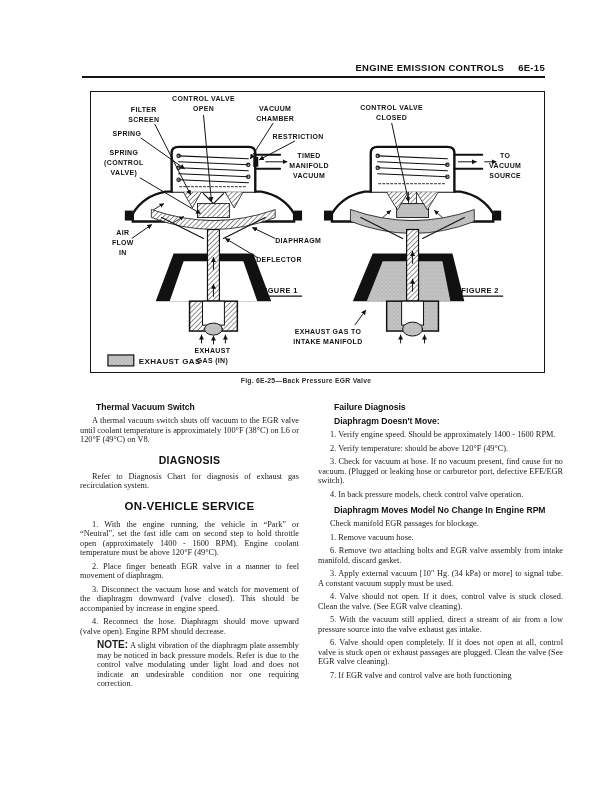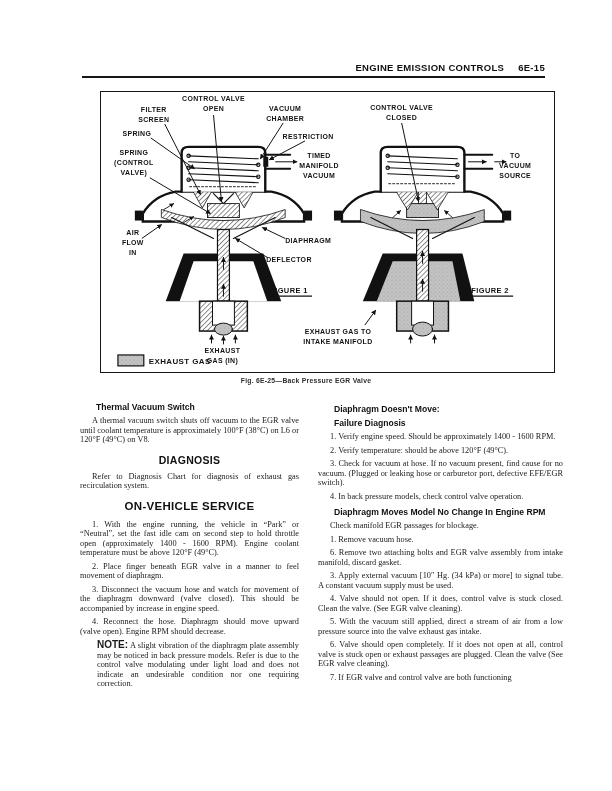--- a/index.html
+++ b/index.html
@@ -9,21 +9,21 @@
     box-shadow:0 0 4px rgba(0,0,0,.25);
   }
   .hdr{
     position:absolute;top:62px;right:67px;
     font-family:"Liberation Sans",sans-serif;font-weight:bold;font-size:9.5px;
     letter-spacing:.3px;color:#111;white-space:nowrap;
   }
   .hdr .pgnum{margin-left:14px;}
   .hdr-rule{position:absolute;left:82px;top:76px;width:463px;height:2px;background:#161616;}
   .figbox{
-    position:absolute;left:100px;top:91px;width:453px;height:280px;
+    position:absolute;left:90px;top:91px;width:453px;height:280px;
     border:1.5px solid #161616;background:#fff;
   }
   .figbox svg{display:block;}
   .caption{
     position:absolute;left:0;top:377px;width:612px;text-align:center;
     font-family:"Liberation Sans",sans-serif;font-weight:bold;font-size:6.8px;
     letter-spacing:.25px;color:#2e2e2e;
   }
   .col{position:absolute;top:402px;}
   .col-left{left:80px;width:219px;}
@@ -240,22 +240,22 @@
     <p class="body indent">Refer to Diagnosis Chart for diagnosis of exhaust gas recirculation system.</p>
     <div class="h-center h-serv">ON-VEHICLE SERVICE</div>
     <p class="body indent">1. With the engine running, the vehicle in “Park” or “Neutral”, set the fast idle cam on second step to hold throttle open (approximately 1400 - 1600 RPM). Engine coolant temperature must be above 120°F (49°C).</p>
     <p class="body indent">2. Place finger beneath EGR valve in a manner to feel movement of diaphragm.</p>
     <p class="body indent">3. Disconnect the vacuum hose and watch for movement of the diaphragm downward (valve closed). This should be accompanied by increase in engine speed.</p>
     <p class="body indent">4. Reconnect the hose. Diaphragm should move upward (valve open). Engine RPM should decrease.</p>
     <p class="body note"><span class="notelbl">NOTE:</span> <span>A slight vibration of the diaphragm plate assembly may be noticed in back pressure models. Refer is due to the control valve modulating under light load and does not indicate an undesirable condition nor one requiring correction.</span></p>
   </div>
 
   <div class="col col-right">
+    <div class="h-sub h-first">Failure Diagnosis</div>
     <div class="h-sub" style="margin-top:2px">Diaphragm Doesn't Move:</div>
-    <div class="h-sub h-first">Failure Diagnosis</div>
     <p class="body indent">1. Verify engine speed. Should be approximately 1400 - 1600 RPM.</p>
     <p class="body indent">2. Verify temperature: should be above 120°F (49°C).</p>
     <p class="body indent">3. Check for vacuum at hose. If no vacuum present, find cause for no vacuum. (Plugged or leaking hose or carburetor port, defective EFE/EGR switch).</p>
     <p class="body indent">4. In back pressure models, check control valve operation.</p>
     <div class="h-sub maxw">Diaphragm Moves Model No Change In Engine RPM</div>
     <p class="body indent">Check manifold EGR passages for blockage.</p>
     <p class="body indent">1. Remove vacuum hose.</p>
     <p class="body indent">6. Remove two attaching bolts and EGR valve assembly from intake manifold, discard gasket.</p>
     <p class="body indent">3. Apply external vacuum [10″ Hg. (34 kPa) or more] to signal tube. A constant vacuum supply must be used.</p>
     <p class="body indent">4. Valve should not open. If it does, control valve is stuck closed. Clean the valve. (See EGR valve cleaning).</p>

